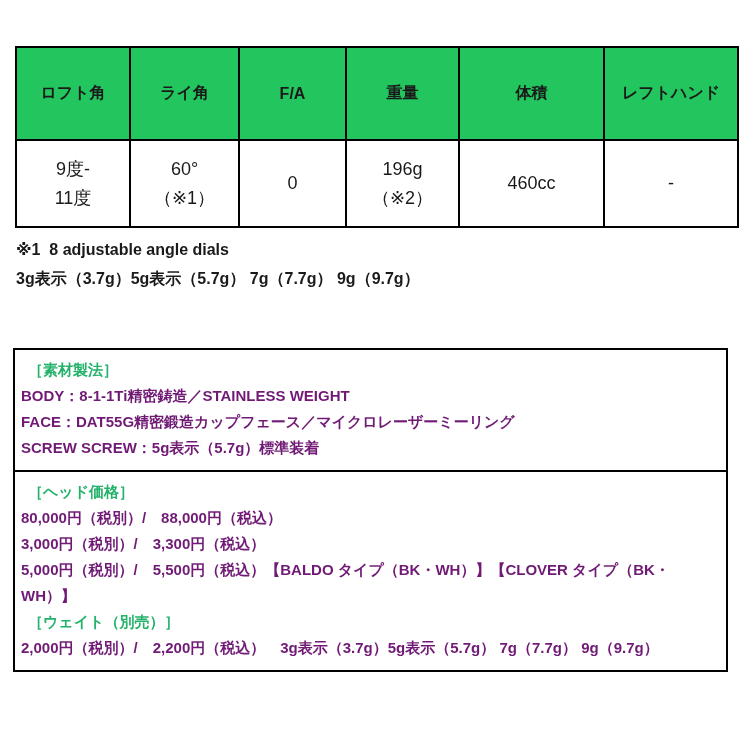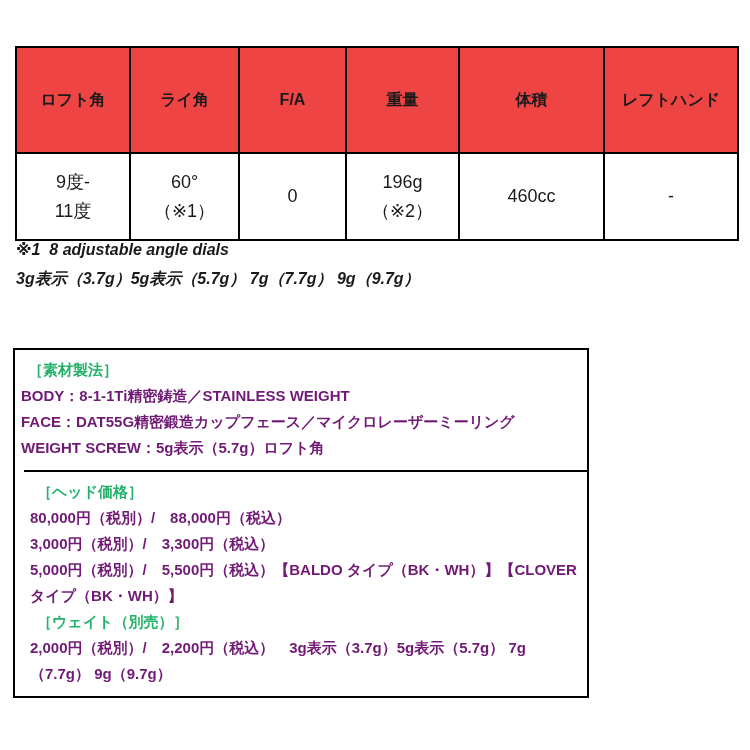--- a/index.html
+++ b/index.html
@@ -16,23 +16,23 @@
   
   table.spec-table {
     position: absolute;
     left: 15px;
     top: 46px;
     width: 722px;
     border-collapse: collapse;
     table-layout: fixed;
   }
   table.spec-table th {
-    background: #ef4444;
+    background: #22c55e;
     border: 2px solid #000000;
-    height: 106px;
+    height: 93px;
     font-size: 16px;
     font-weight: bold;
     text-align: center;
     vertical-align: middle;
     padding: 0 2px;
   }
   table.spec-table td {
     border: 2px solid #000000;
     height: 87px;
     font-size: 18px;
@@ -50,38 +50,36 @@
     left: 16px;
     top: 240px;
     width: 720px;
   }
   .notes p {
     margin: 0 0 9px 0;
     font-size: 16px;
     font-weight: bold;
     line-height: 20px;
     white-space: pre;
-    font-style: italic;
   }
 
   
   .spec-box {
     position: absolute;
     left: 13px;
     top: 348px;
-    width: 576px;
+    width: 715px;
     border: 2px solid #000000;
     background: #ffffff;
   }
   .box-section {
     padding: 7px 10px 9px 6px;
   }
   .box-section + .box-section {
     border-top: 2px solid #000000;
-    margin-left: 9px;
   }
   .spec-line {
     margin: 0;
     font-size: 15px;
     font-weight: bold;
     line-height: 26px;
     color: #701a75;
   }
   .green-heading {
     color: #24b26b;
@@ -131,21 +129,21 @@
     <p>※1  8 adjustable angle dials</p>
     <p>3g表示（3.7g）5g表示（5.7g） 7g（7.7g） 9g（9.7g）</p>
   </div>
 
   <div class="spec-box">
 
     <div class="box-section">
       <p class="spec-line green-heading">［素材製法］</p>
       <p class="spec-line">BODY：8-1-1Ti精密鋳造／STAINLESS WEIGHT</p>
       <p class="spec-line">FACE：DAT55G精密鍛造カップフェース／マイクロレーザーミーリング</p>
-      <p class="spec-line">WEIGHT SCREW：5g表示（5.7g）ロフト角</p>
+      <p class="spec-line">SCREW SCREW：5g表示（5.7g）標準装着</p>
     </div>
 
     <div class="box-section">
       <p class="spec-line green-heading">［ヘッド価格］</p>
       <p class="spec-line">80,000円（税別）/　88,000円（税込）</p>
       <p class="spec-line">3,000円（税別）/　3,300円（税込）</p>
       <p class="spec-line">5,000円（税別）/　5,500円（税込）【BALDO タイプ（BK・WH）】【CLOVER タイプ（BK・WH）】</p>
       <p class="spec-line green-heading">［ウェイト（別売）］</p>
       <p class="spec-line">2,000円（税別）/　2,200円（税込）　3g表示（3.7g）5g表示（5.7g） 7g（7.7g） 9g（9.7g）</p>
     </div>

